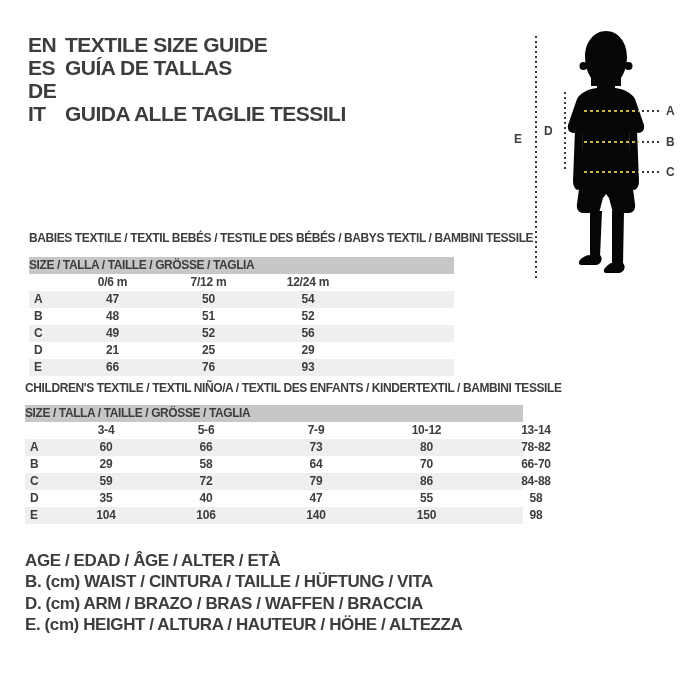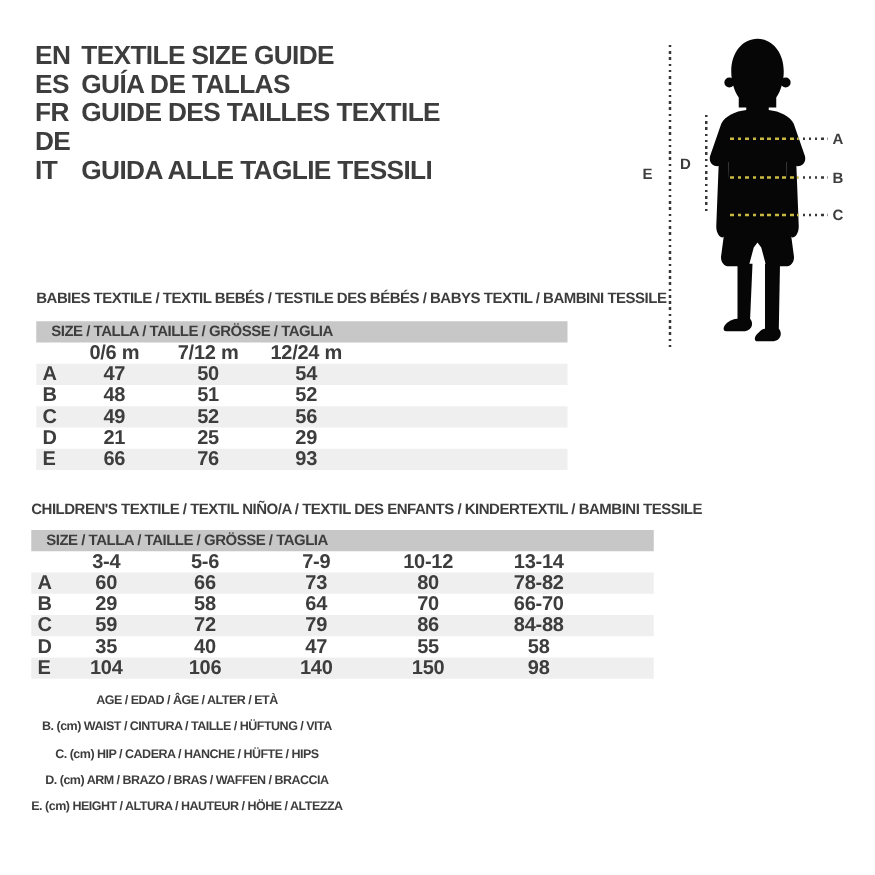--- a/index.html
+++ b/index.html
@@ -26,48 +26,44 @@
           background:repeating-linear-gradient(to bottom,#383838 0 2px,transparent 2px 5px); }
   .hdot { position:absolute; height:2px;
           background:repeating-linear-gradient(to right,#383838 0 2px,transparent 2px 5px); }
   .ydot { position:absolute; height:2px;
           background:repeating-linear-gradient(to right,#c9b944 0 3px,transparent 3px 6px); }
   .figlabel { position:absolute; font-size:12px; }
 
   
   .sec-title { font-size:12px; white-space:nowrap; letter-spacing:-0.4px; }
   .band { position:absolute; left:0; width:100%; height:17px; background:#c7c7c7;
-          font-size:12px; line-height:17px; padding-left:12px; white-space:nowrap; letter-spacing:-0.4px; }
+          font-size:12px; line-height:17px; padding-left:0; white-space:nowrap; letter-spacing:-0.4px; }
   .trow { position:absolute; left:0; width:100%; height:17px; display:grid;
-          font-size:16px; line-height:17px; }
+          font-size:12px; line-height:17px;gap:21px; }
   .babies-grid   { grid-template-columns:25px 75px 75px 82px; }
   .children-grid { grid-template-columns:25px 70px 88px 90px 89px 88px; }
   .trow .cell { text-align:center; }
   .trow .rlabel { text-align:left; padding-left:5px; }
   .trow.stripe { background:#efefef; }
 
   
   .legend { left:25px; top:550px; }
-  .legend-line { font-size:10px; line-height:21.3px; white-space:nowrap; letter-spacing:-0.4px;text-align:center; }
+  .legend-line { font-size:17px; line-height:21.3px; white-space:nowrap; letter-spacing:-0.4px; }
 </style>
 </head>
 <body>
 
 <div class="abs lang-list">
   <div class="lang-row">
     <span class="lang-code">EN</span>
     <span>TEXTILE SIZE GUIDE</span>
   </div>
   <div class="lang-row">
     <span class="lang-code">ES</span>
     <span>GUÍA DE TALLAS</span>
-  </div>
-  <div class="lang-row">
-    <span class="lang-code">FR</span>
-    <span>GUIDE DES TAILLES TEXTILE</span>
   </div>
   <div class="lang-row">
     <span class="lang-code">DE</span>
   </div>
   <div class="lang-row">
     <span class="lang-code">IT</span>
     <span>GUIDA ALLE TAGLIE TESSILI</span>
   </div>
 </div>
 
@@ -150,21 +146,21 @@
     <div class="cell">29</div>
   </div>
   <div class="trow babies-grid stripe" style="top:128px;">
     <div class="rlabel">E</div>
     <div class="cell">66</div>
     <div class="cell">76</div>
     <div class="cell">93</div>
   </div>
 </div>
 
-<div class="abs" style="left:25px; top:400px; width:498px; height:145px;">
+<div class="abs" style="left:25px; top:381px; width:498px; height:145px;">
   <div class="sec-title">CHILDREN'S TEXTILE / TEXTIL NIÑO/A / TEXTIL DES ENFANTS / KINDERTEXTIL / BAMBINI TESSILE</div>
   <div class="band" style="top:24px;">SIZE / TALLA / TAILLE / GRÖSSE / TAGLIA</div>
   <div class="trow children-grid" style="top:41px;">
     <div class="rlabel"></div>
     <div class="cell">3-4</div>
     <div class="cell">5-6</div>
     <div class="cell">7-9</div>
     <div class="cell">10-12</div>
     <div class="cell">13-14</div>
   </div>
@@ -206,16 +202,15 @@
     <div class="cell">106</div>
     <div class="cell">140</div>
     <div class="cell">150</div>
     <div class="cell">98</div>
   </div>
 </div>
 
 <div class="abs legend">
   <div class="legend-line">AGE / EDAD / ÂGE / ALTER / ETÀ</div>
   <div class="legend-line">B. (cm) WAIST / CINTURA / TAILLE / HÜFTUNG / VITA</div>
-  <div class="legend-line">C. (cm) HIP / CADERA / HANCHE / HÜFTE / HIPS</div>
   <div class="legend-line">D. (cm) ARM / BRAZO / BRAS / WAFFEN / BRACCIA</div>
   <div class="legend-line">E. (cm) HEIGHT / ALTURA / HAUTEUR / HÖHE / ALTEZZA</div>
 </div>
 
 </body></html>

